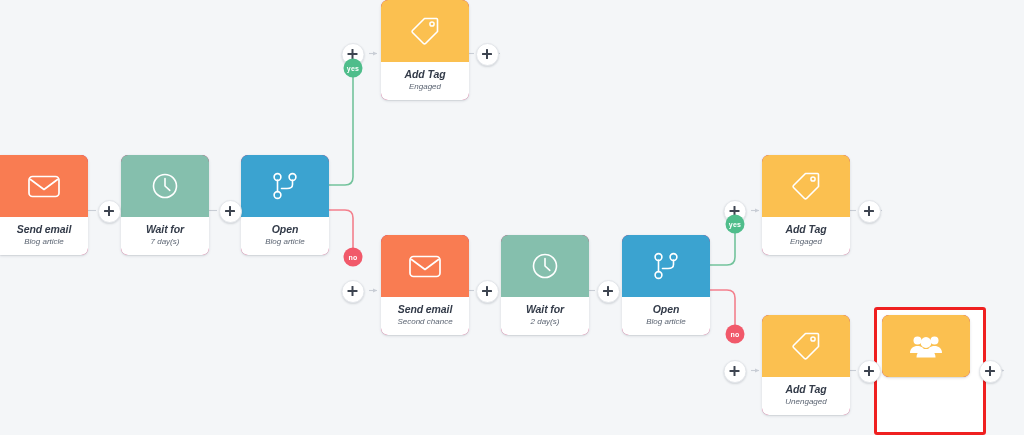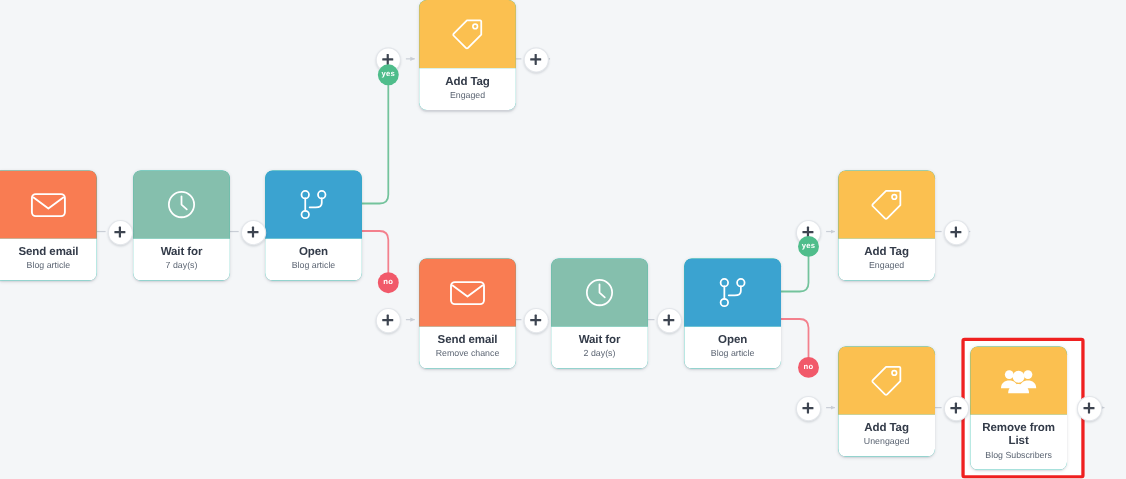--- a/index.html
+++ b/index.html
@@ -26,24 +26,25 @@
     width: 1024px;
     height: 435px;
     pointer-events: none;
   }
 
   
   .node {
     position: absolute;
     width: 88px;
     border-radius: 7px;
-    background: #14b8a6;
+    background: #be185d;
     box-shadow: 0 1px 3px rgba(40,50,70,.14), 0 1px 1px rgba(40,50,70,.07);
     overflow: hidden;
     z-index: 4;
+    font-style: italic;
   }
   .node.clipped-left {
     border-top-left-radius: 0;
     border-bottom-left-radius: 0;
   }
   .node-icon {
     height: 62px;
     display: flex;
     align-items: center;
     justify-content: center;
@@ -238,21 +239,21 @@
 
   <div class="node c-orange" style="left:381px; top:235px;">
     <div class="node-icon">
       <svg width="34" height="27" viewBox="0 0 34 27">
         <rect x="2" y="3.5" width="30" height="20" rx="3.5" fill="none" stroke="#fff" stroke-width="1.7"></rect>
         <path d="M3.5,6.5 L17,16.5 L30.5,6.5" fill="none" stroke="#fff" stroke-width="1.7" stroke-linecap="round" stroke-linejoin="round"></path>
       </svg>
     </div>
     <div class="node-body">
       <div class="node-title">Send email</div>
-      <div class="node-sub">Remove chance</div>
+      <div class="node-sub">Second chance</div>
     </div>
   </div>
 
   <div class="node c-green" style="left:501px; top:235px;">
     <div class="node-icon">
       <svg width="30" height="30" viewBox="0 0 30 30">
         <circle cx="15" cy="15" r="11.5" fill="none" stroke="#fff" stroke-width="1.6"></circle>
         <path d="M15,7.5 L15,15 L19.8,19.3" fill="none" stroke="#fff" stroke-width="1.6" stroke-linecap="round" stroke-linejoin="round"></path>
       </svg>
     </div>
@@ -307,24 +308,20 @@
   <div class="node c-yellow" style="left:882px; top:315px;">
     <div class="node-icon">
       <svg width="34" height="26" viewBox="0 0 34 26">
         <circle cx="8.5" cy="7.5" r="4" fill="#fff"></circle>
         <circle cx="25.5" cy="7.5" r="4" fill="#fff"></circle>
         <path d="M1,20 C1,15.3 4.4,13 8.5,13 C12.6,13 16,15.3 16,20 Z" fill="#fff"></path>
         <path d="M18,20 C18,15.3 21.4,13 25.5,13 C29.6,13 33,15.3 33,20 Z" fill="#fff"></path>
         <circle cx="17" cy="9.5" r="5.4" fill="#fff"></circle>
         <path d="M7.5,24.5 C7.5,18.6 11.7,16 17,16 C22.3,16 26.5,18.6 26.5,24.5 Z" fill="#fff"></path>
       </svg>
-    </div>
-    <div class="node-body">
-      <div class="node-title">Remove from List</div>
-      <div class="node-sub">Blog Subscribers</div>
     </div>
   </div>
 
   <div class="badge yes" style="left:353px; top:68px; transform:translate(-50%,-50%);">yes</div>
   <div class="badge no" style="left:353px; top:257px; transform:translate(-50%,-50%);">no</div>
   <div class="badge yes" style="left:735px; top:224px; transform:translate(-50%,-50%);">yes</div>
   <div class="badge no" style="left:735px; top:334px; transform:translate(-50%,-50%);">no</div>
 
   <div class="plus" style="left:98px;  top:200px;"></div>
   <div class="plus" style="left:219px; top:200px;"></div>

